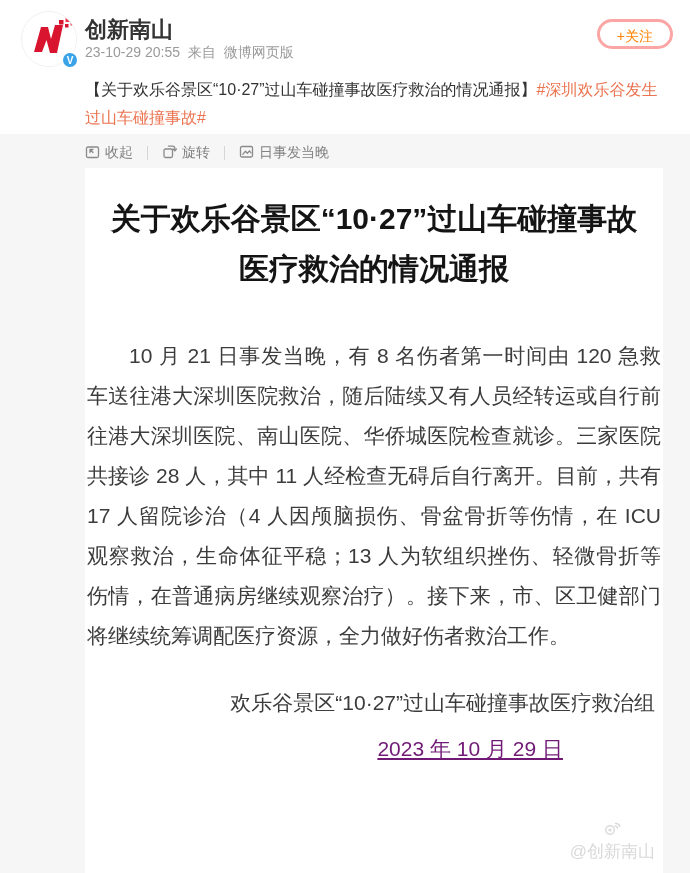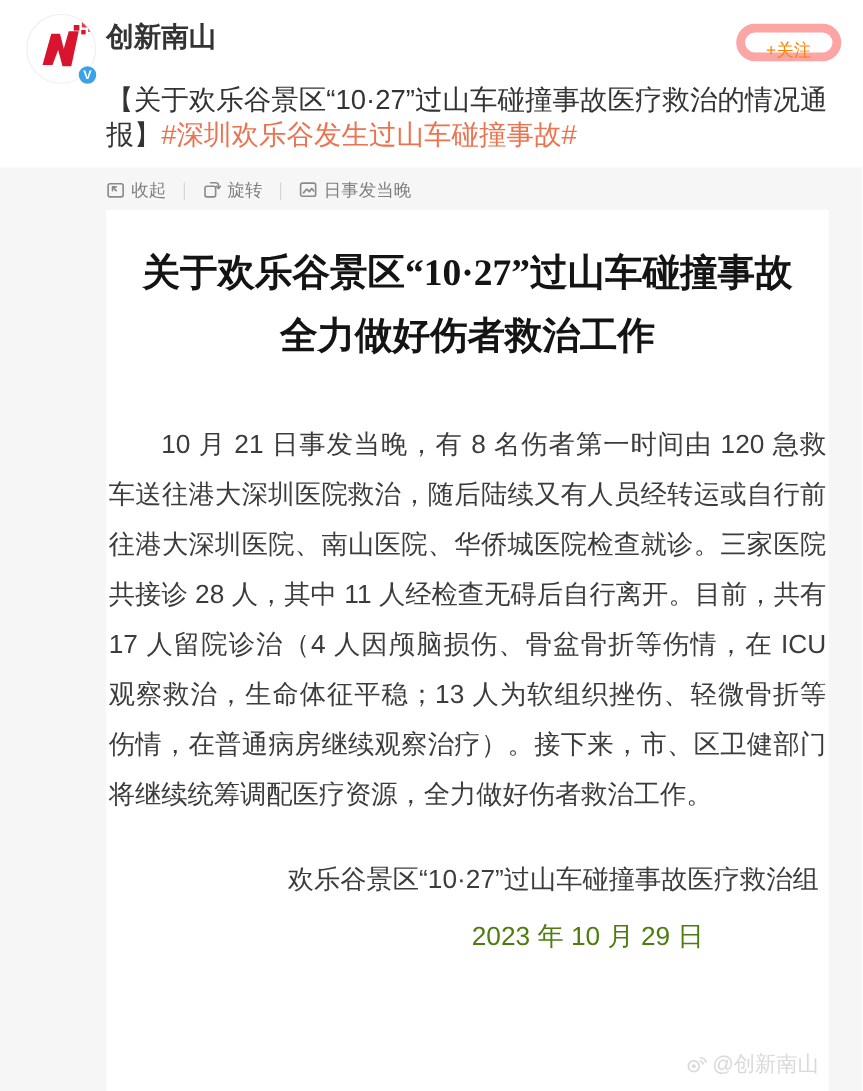--- a/index.html
+++ b/index.html
@@ -13,52 +13,52 @@
   .avatar-circle { width:56px; height:56px; border-radius:50%; background:#fff;
     border:1px solid #f0f0f0; overflow:hidden; }
   .v-badge { position:absolute; right:-2px; bottom:-2px; width:18px; height:18px;
     border-radius:50%; background:#3aa3e8; border:2px solid #fff; color:#fff;
     font-size:10px; font-weight:bold; display:flex; align-items:center; justify-content:center; }
   .username { position:absolute; left:85px; top:15px; font-size:22px; font-weight:700;
     color:#333; cursor:pointer; }
   .meta { position:absolute; left:85px; top:44px; font-size:14px; color:#9a9a9a; }
   .meta span { margin-right:4px; }
   .follow-btn { position:absolute; right:17px; top:19px; height:30px; padding:0 17px;
-    border:7px solid #fca5a5; border-radius:16px; background:#fff; color:#ff8200;
+    border:3px solid #fca5a5; border-radius:16px; background:#fff; color:#ff8200;
     font-size:14px; line-height:28px; cursor:pointer; }
 
   
-  .post-text { position:absolute; top:66px; left:85px; width:578px; font-size:22px;
+  .post-text { position:absolute; top:76px; left:85px; width:578px; font-size:16px;
     line-height:28px; color:#333; }
   .hashtag { color:#eb7350; text-decoration:none; cursor:pointer; }
 
   
   .image-section { position:absolute; top:134px; left:0; width:690px; height:739px;
     background:#f6f6f6; }
   .viewer-toolbar { display:flex; align-items:center; padding:10px 0 0 85px;
     font-size:14px; color:#808080; }
   .tool { display:inline-flex; align-items:flex-start; gap:5px; cursor:pointer; }
   .tool svg { display:block; stroke:#8a8a8a; fill:none; stroke-width:1.3;
     stroke-linecap:round; stroke-linejoin:round; }
   .sep { width:1px; height:14px; background:#d6d6d6; margin:0 14px; }
 
   
   .notice-image { position:absolute; left:85px; top:34px; width:578px; height:705px;
     background:#ffffff; cursor:pointer; overflow:hidden; }
   .notice-title { margin-top:26px; text-align:center;
-    font-family:Liberation Serif, serif; font-weight:700;
+    font-family:Liberation Sans, sans-serif; font-weight:700;
     font-size:30px; line-height:50px; color:#141414; }
   .notice-body { margin:42px 2px 0 2px; font-size:21px; line-height:40px; color:#3c3c3c;
     text-align:justify; text-indent:2em; }
   .notice-sign { margin-top:33px; padding-right:8px; text-align:right; font-size:21px;
     color:#3c3c3c; }
   .notice-date { margin-top:18px; padding-right:100px; text-align:right; font-size:21px;
-    color:#4d7c0f; }
+    color:#701a75;text-decoration:underline; }
   .watermark { position:absolute; right:8px; bottom:10px; display:flex; align-items:center;
-    gap:4px; color:#d9d9d9; font-size:17px; }
+    gap:4px; color:#d9d9d9; font-size:17px;flex-direction:column; }
   .watermark svg { display:block; }
 </style>
 </head>
 <body>
 
 <div class="page">
 
   <div class="header">
     <div class="avatar">
       <div class="avatar-circle">
@@ -67,20 +67,25 @@
           <path d="M12 40 L19 15 L26 15 L29 27 L33 13 L41 13 L35 41 L28 41 L24.5 28 L20 40 Z" fill="#d8142e"></path>
           <rect x="37" y="8" width="4.5" height="4.5" fill="#d8142e"></rect>
           <rect x="43.5" y="5.5" width="4.5" height="4.5" fill="#e8394f"></rect>
           <rect x="43" y="12" width="3.5" height="3.5" fill="#d8142e"></rect>
           <rect x="48.5" y="10.5" width="3" height="3" fill="#e8394f"></rect>
         </svg>
       </div>
       <div class="v-badge">V</div>
     </div>
     <div class="username">创新南山</div>
+    <div class="meta">
+      <span>23-10-29 20:55</span>
+      <span>来自</span>
+      <span>微博网页版</span>
+    </div>
     <button class="follow-btn">+关注</button>
   </div>
 
   <div class="post-text">
     <span>【关于欢乐谷景区“10·27”过山车碰撞事故医疗救治的情况通报】</span><a class="hashtag">#深圳欢乐谷发生过山车碰撞事故#</a>
   </div>
 
   <div class="image-section">
 
     <div class="viewer-toolbar">
@@ -106,21 +111,21 @@
           <rect x="1.5" y="2.5" width="12" height="10.5" rx="1.5"></rect>
           <path d="M3.8 10.3 l2.6-3.1 2 2.1 2-2.5 1.6 2"></path>
         </svg>
         <span>日事发当晚</span>
       </span>
     </div>
 
     <div class="notice-image">
       <div class="notice-title">
         <div>关于欢乐谷景区“10·27”过山车碰撞事故</div>
-        <div>全力做好伤者救治工作</div>
+        <div>医疗救治的情况通报</div>
       </div>
       <div class="notice-body">10 月 21 日事发当晚，有 8 名伤者第一时间由 120 急救车送往港大深圳医院救治，随后陆续又有人员经转运或自行前往港大深圳医院、南山医院、华侨城医院检查就诊。三家医院共接诊 28 人，其中 11 人经检查无碍后自行离开。目前，共有 17 人留院诊治（4 人因颅脑损伤、骨盆骨折等伤情，在 ICU 观察救治，生命体征平稳；13 人为软组织挫伤、轻微骨折等伤情，在普通病房继续观察治疗）。接下来，市、区卫健部门将继续统筹调配医疗资源，全力做好伤者救治工作。</div>
       <div class="notice-sign">欢乐谷景区“10·27”过山车碰撞事故医疗救治组</div>
       <div class="notice-date">2023 年 10 月 29 日</div>
       <div class="watermark">
         <svg width="18" height="15" viewBox="0 0 18 15">
           <circle cx="7" cy="9" r="4.3" fill="none" stroke="#d9d9d9" stroke-width="1.4"></circle>
           <circle cx="7" cy="9" r="1.6" fill="#d9d9d9"></circle>
           <path d="M12.5 2.2 c2.2 0.2 3.8 1.5 4.2 3.4" fill="none" stroke="#d9d9d9" stroke-width="1.4" stroke-linecap="round"></path>
           <path d="M12.2 5 c1.2 0.2 2 0.9 2.3 2" fill="none" stroke="#d9d9d9" stroke-width="1.4" stroke-linecap="round"></path>

